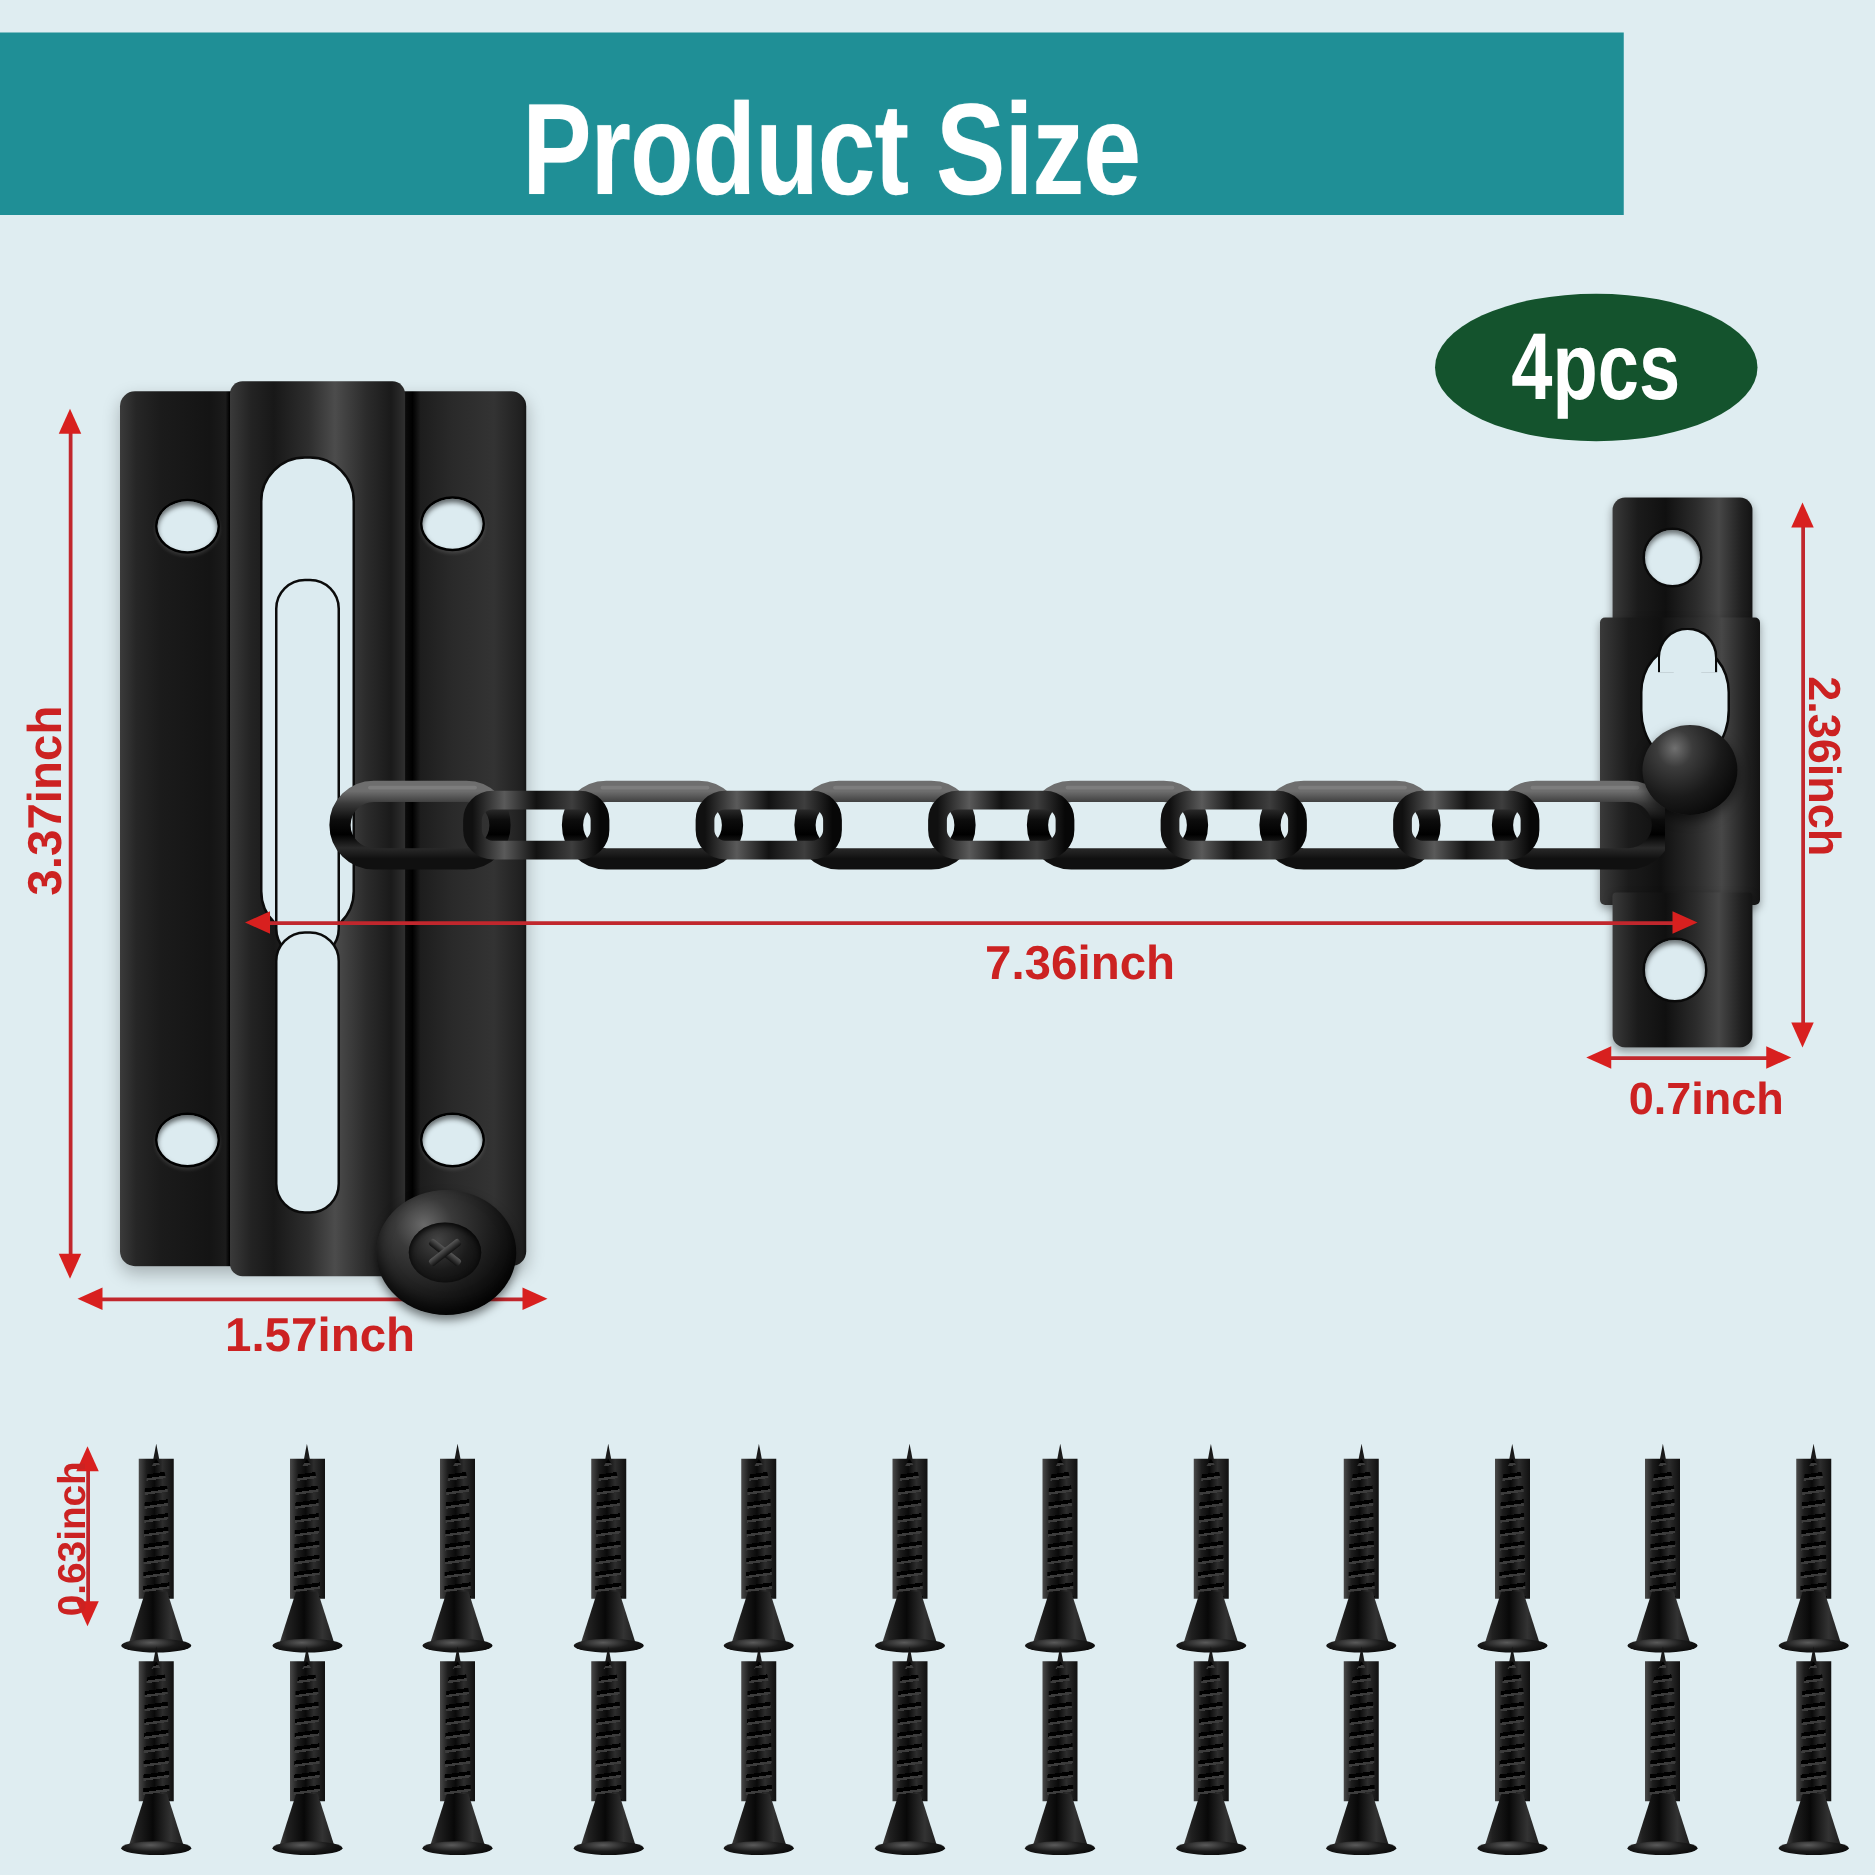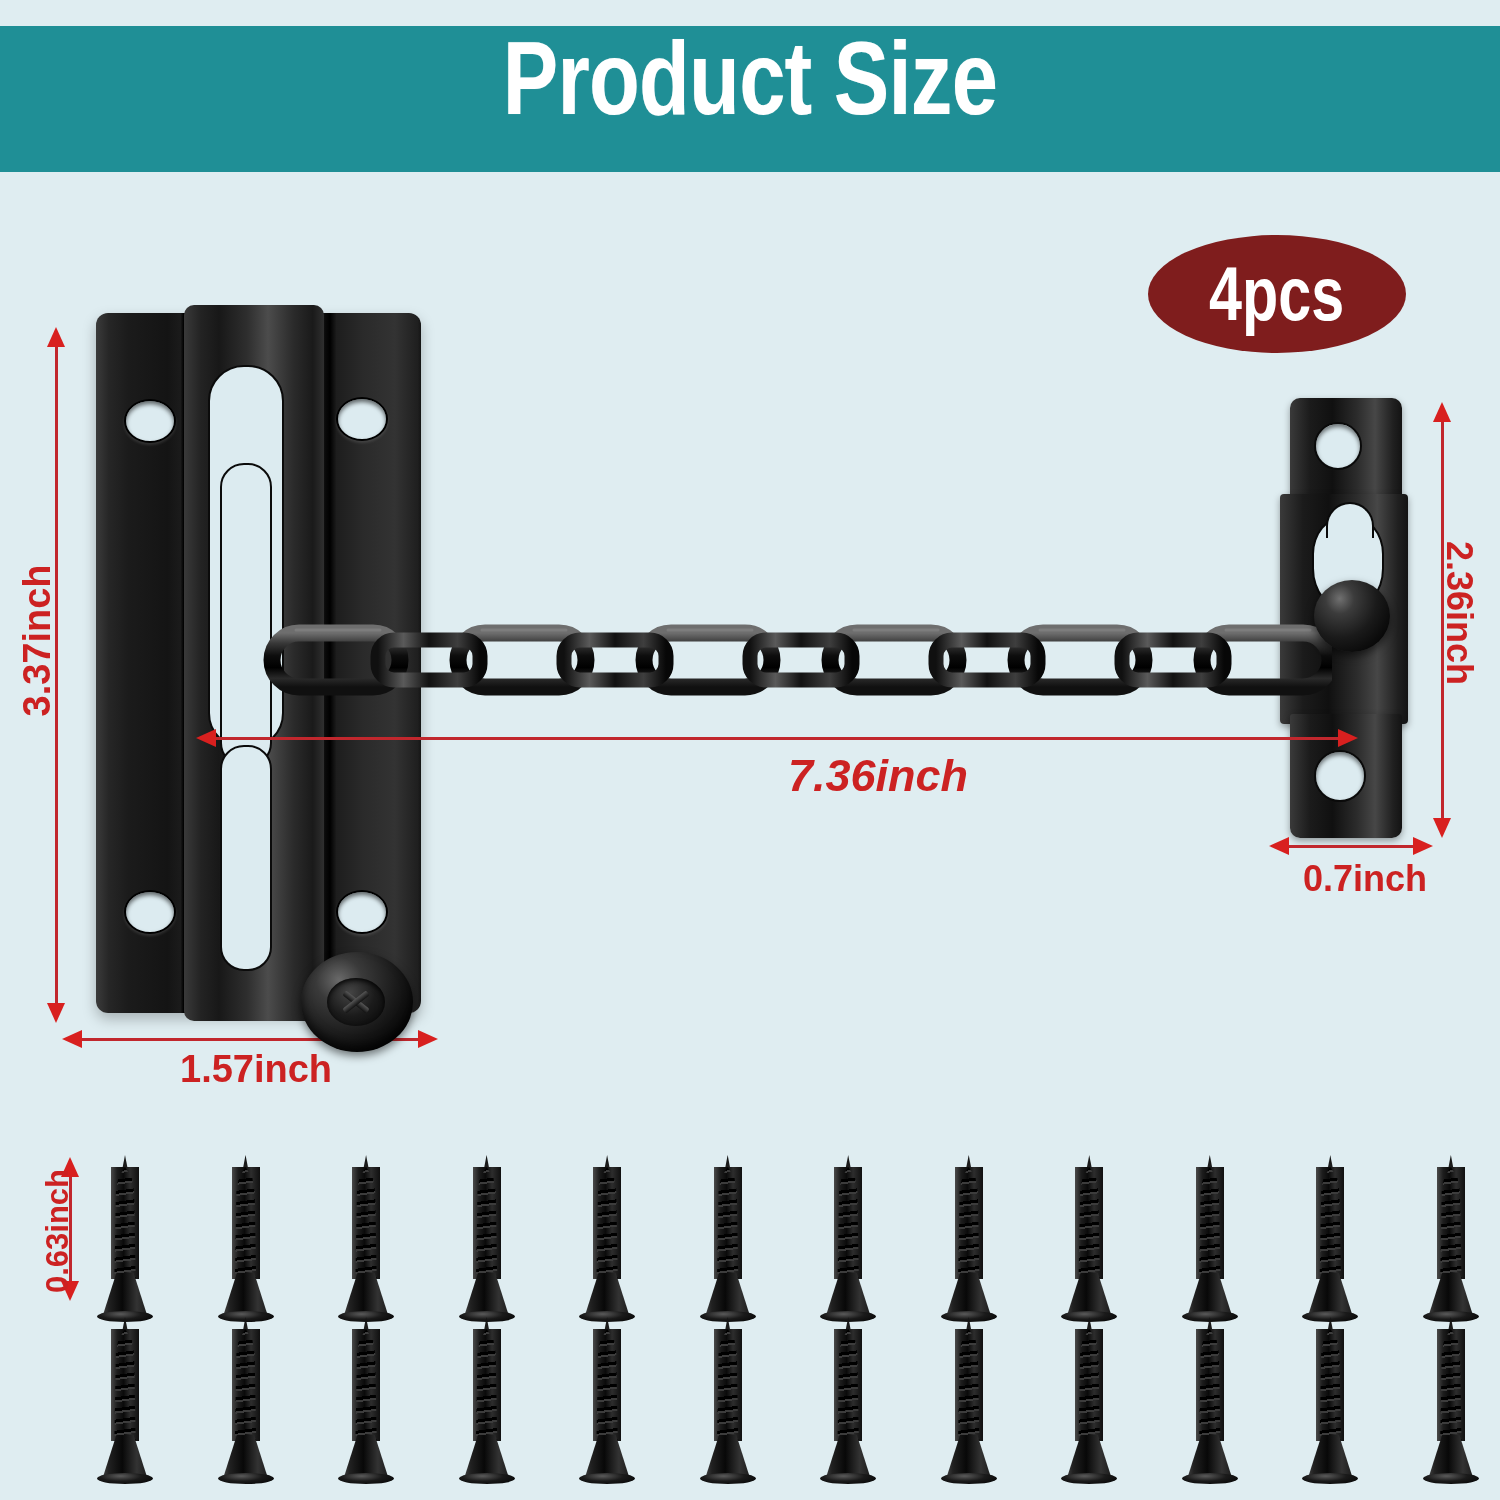--- a/index.html
+++ b/index.html
@@ -8,41 +8,41 @@
     width:1500px;height:1500px;
     background:#dfedf1;
     font-family:"Liberation Sans", sans-serif;
     overflow:hidden;
     position:relative;
   }
   #stage{position:absolute;inset:0;width:1500px;height:1500px;}
 
   
   .banner{
-    position:absolute;left:0;top:26px;width:1500px;height:146px;
+    position:absolute;left:0;top:26px;width:1268px;height:146px;
     background:#1f8f96;
-    display:flex;align-items:flex-start;justify-content:center;
+    display:flex;align-items:flex-end;justify-content:center;padding-left:31px;
   }
   .banner-title{
     font-family:"Liberation Sans Narrow","Liberation Sans",sans-serif;
     color:#ffffff;
     font-size:104px;
     font-weight:bold;
     letter-spacing:-1px;
     transform:scaleX(0.80);
     transform-origin:center center;
     line-height:1;
     white-space:nowrap;
     text-shadow:0 0 1px rgba(255,255,255,.4);
   }
 
   
   .badge{
     position:absolute;
-    background:#7f1d1d;
+    background:#14532d;
     border-radius:50%;
     display:flex;align-items:center;justify-content:center;
   }
   .badge span{
     color:#fff;font-weight:bold;
     font-family:"Liberation Sans Narrow","Liberation Sans",sans-serif;
     transform:scaleX(0.78);
     line-height:1;
     white-space:nowrap;
   }
@@ -319,21 +319,21 @@
   <div class="dimlabel" style="left:-28px;top:630px;width:130px;text-align:center;font-size:38px;transform:rotate(-90deg);">3.37inch</div>
 
   <div class="dimline dim-h" style="left:80px;top:1038px;width:340px;"></div>
   <div class="arrowhead ah-left" style="left:62px;top:1030px;"></div>
   <div class="arrowhead ah-right" style="left:418px;top:1030px;"></div>
   <div class="dimlabel" style="left:180px;top:1048px;font-size:38px;">1.57inch</div>
 
   <div class="dimline dim-h" style="left:212px;top:737px;width:1130px;"></div>
   <div class="arrowhead ah-left" style="left:196px;top:729px;"></div>
   <div class="arrowhead ah-right" style="left:1338px;top:729px;"></div>
-  <div class="dimlabel" style="left:788px;top:750px;font-size:45px;font-style:italic;">7.36inch</div>
+  <div class="dimlabel" style="left:788px;top:750px;font-size:38px;">7.36inch</div>
 
   <div class="dimline dim-v" style="left:1441px;top:420px;height:400px;"></div>
   <div class="arrowhead ah-up" style="left:1433px;top:402px;"></div>
   <div class="arrowhead ah-down" style="left:1433px;top:818px;"></div>
   <div class="dimlabel" style="left:1394px;top:585px;width:130px;text-align:center;font-size:36px;transform:rotate(90deg);">2.36inch</div>
 
   <div class="dimline dim-h" style="left:1285px;top:845px;width:132px;"></div>
   <div class="arrowhead ah-left" style="left:1269px;top:837px;"></div>
   <div class="arrowhead ah-right" style="left:1413px;top:837px;"></div>
   <div class="dimlabel" style="left:1303px;top:858px;font-size:36px;">0.7inch</div>

